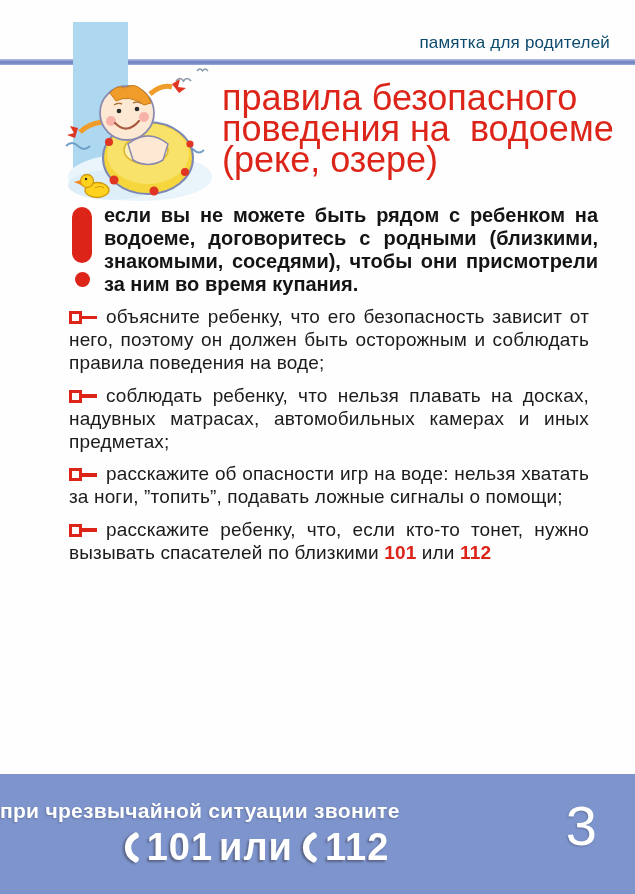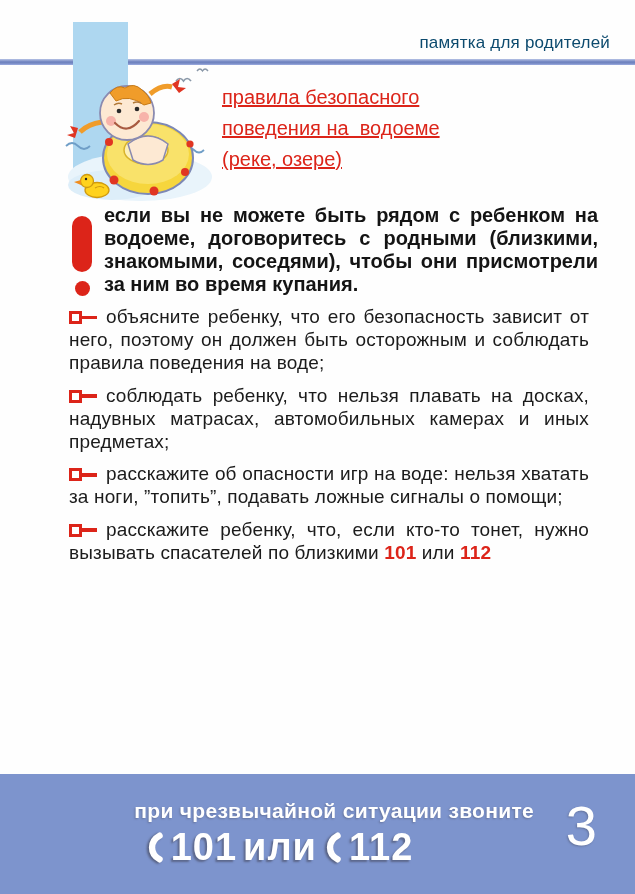--- a/index.html
+++ b/index.html
@@ -24,28 +24,28 @@
   .blue-rect{
     position:absolute;left:73px;top:22px;width:55px;height:153px;
     background:var(--light-blue,#aed7f0);z-index:2;
   }
   .illustration{position:absolute;left:64px;top:64px;z-index:3;}
 
   
   .title{
     position:absolute;left:222px;top:82px;z-index:4;
     color:var(--accent-red,#dc2419);
-    font-size:20px;line-height:31px;font-weight:400;text-decoration:underline;
+    font-size:36px;line-height:31px;font-weight:400;
   }
   .title-line{white-space:pre-wrap;}
 
   
   .notice{
     position:absolute;left:72px;top:204px;width:526px;
-    display:flex;gap:11px;z-index:4;align-items:flex-end;
+    display:flex;gap:11px;z-index:4;
   }
   .excl{width:21px;flex:0 0 21px;padding-top:3px;}
   .excl-bar{width:20px;height:56px;border-radius:10px;background:var(--accent-red,#dc2419);}
   .excl-dot{width:15px;height:15px;border-radius:50%;background:var(--accent-red,#dc2419);margin:9px 0 0 3px;}
   .notice-text{
     font-size:20px;line-height:23px;font-weight:bold;color:#141414;
     text-align:justify;
   }
 
   
@@ -66,21 +66,21 @@
     width:15px;height:3.6px;background:var(--accent-red,#dc2419);display:inline-block;
   }
   .phone-red{color:var(--accent-red,#dc2419);font-weight:bold;}
 
   
   .footer{
     position:absolute;left:0;bottom:0;width:635px;height:120px;
     background:var(--banner-blue,#7d94cd);z-index:5;color:#fff;
   }
   .footer-text{
-    position:absolute;left:0;top:25px;width:510px;text-align:right;padding-left:24px;
+    position:absolute;left:0;top:25px;width:510px;text-align:left;
   }
   .footer-line1{
     font-size:21px;font-weight:bold;letter-spacing:.3px;
     text-shadow:-1px 1px 2px rgba(60,60,75,.35);
   }
   .footer-line2{
     margin-top:3px;font-size:38px;font-weight:bold;letter-spacing:1px;
     text-shadow:-2px 2px 2px rgba(60,60,75,.5);
     display:flex;align-items:center;justify-content:center;gap:6px;
   }

